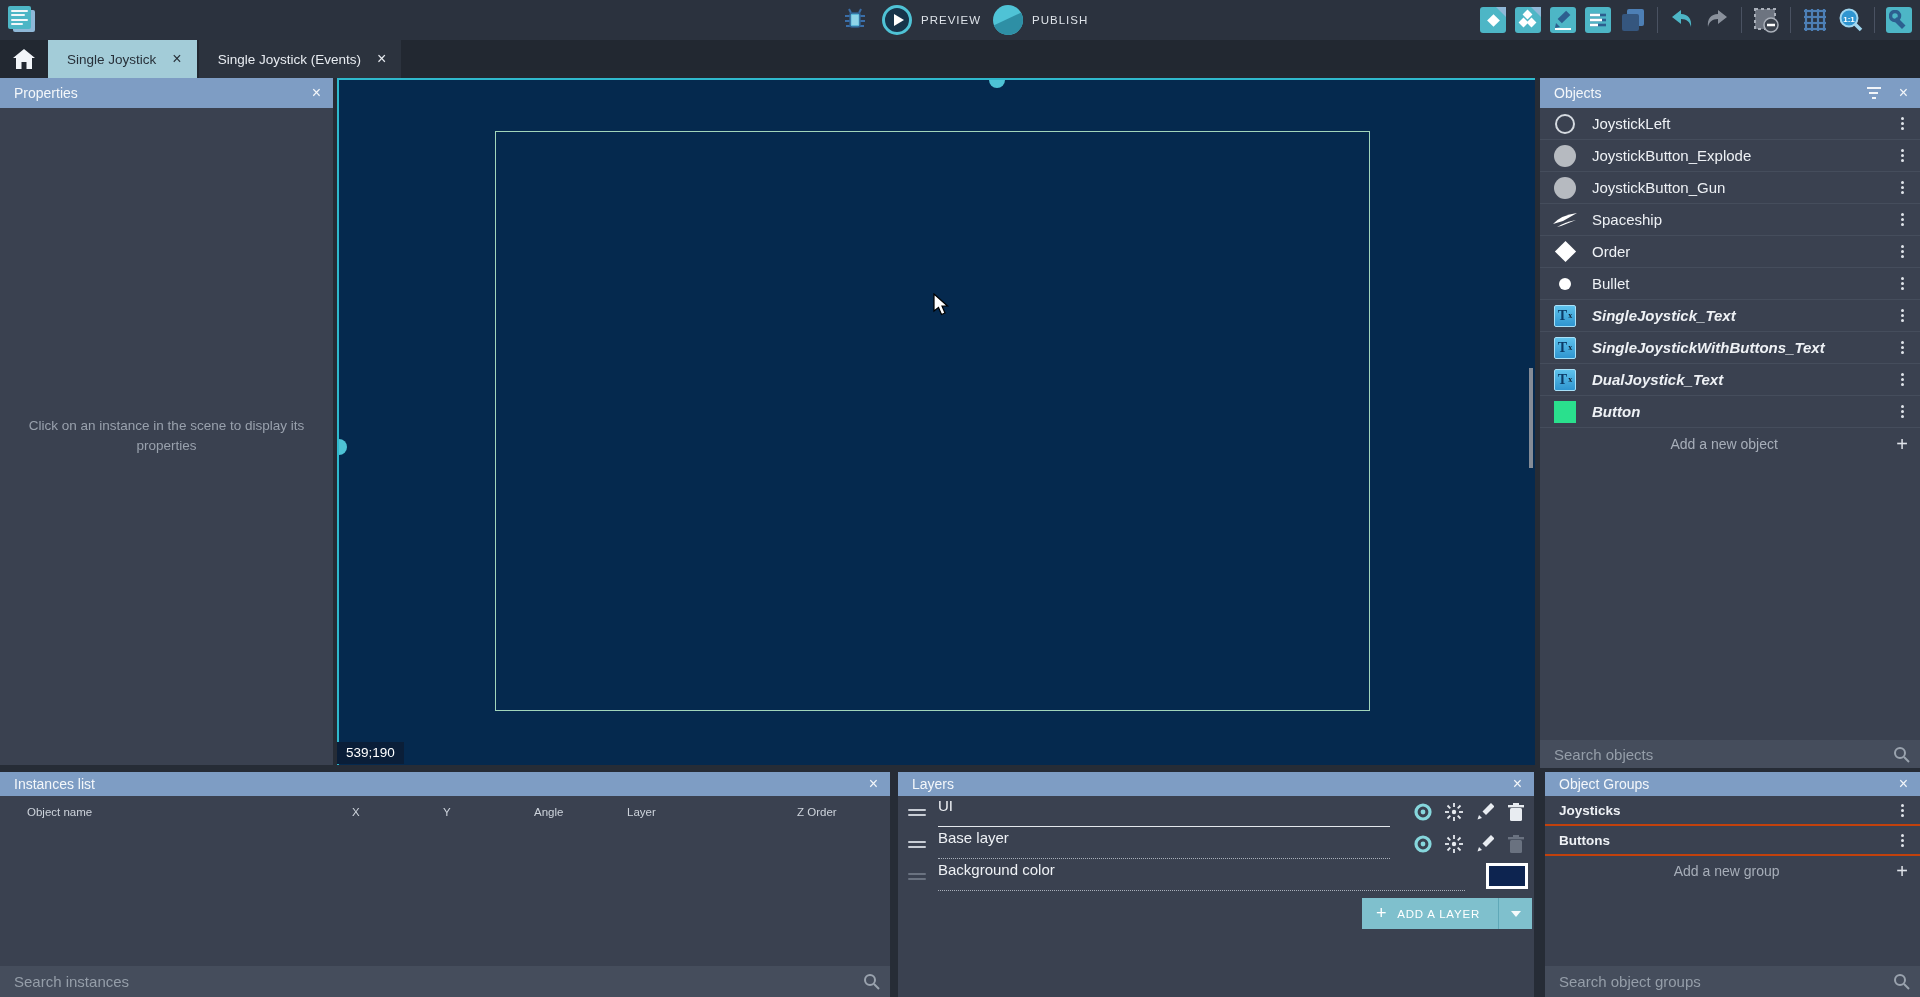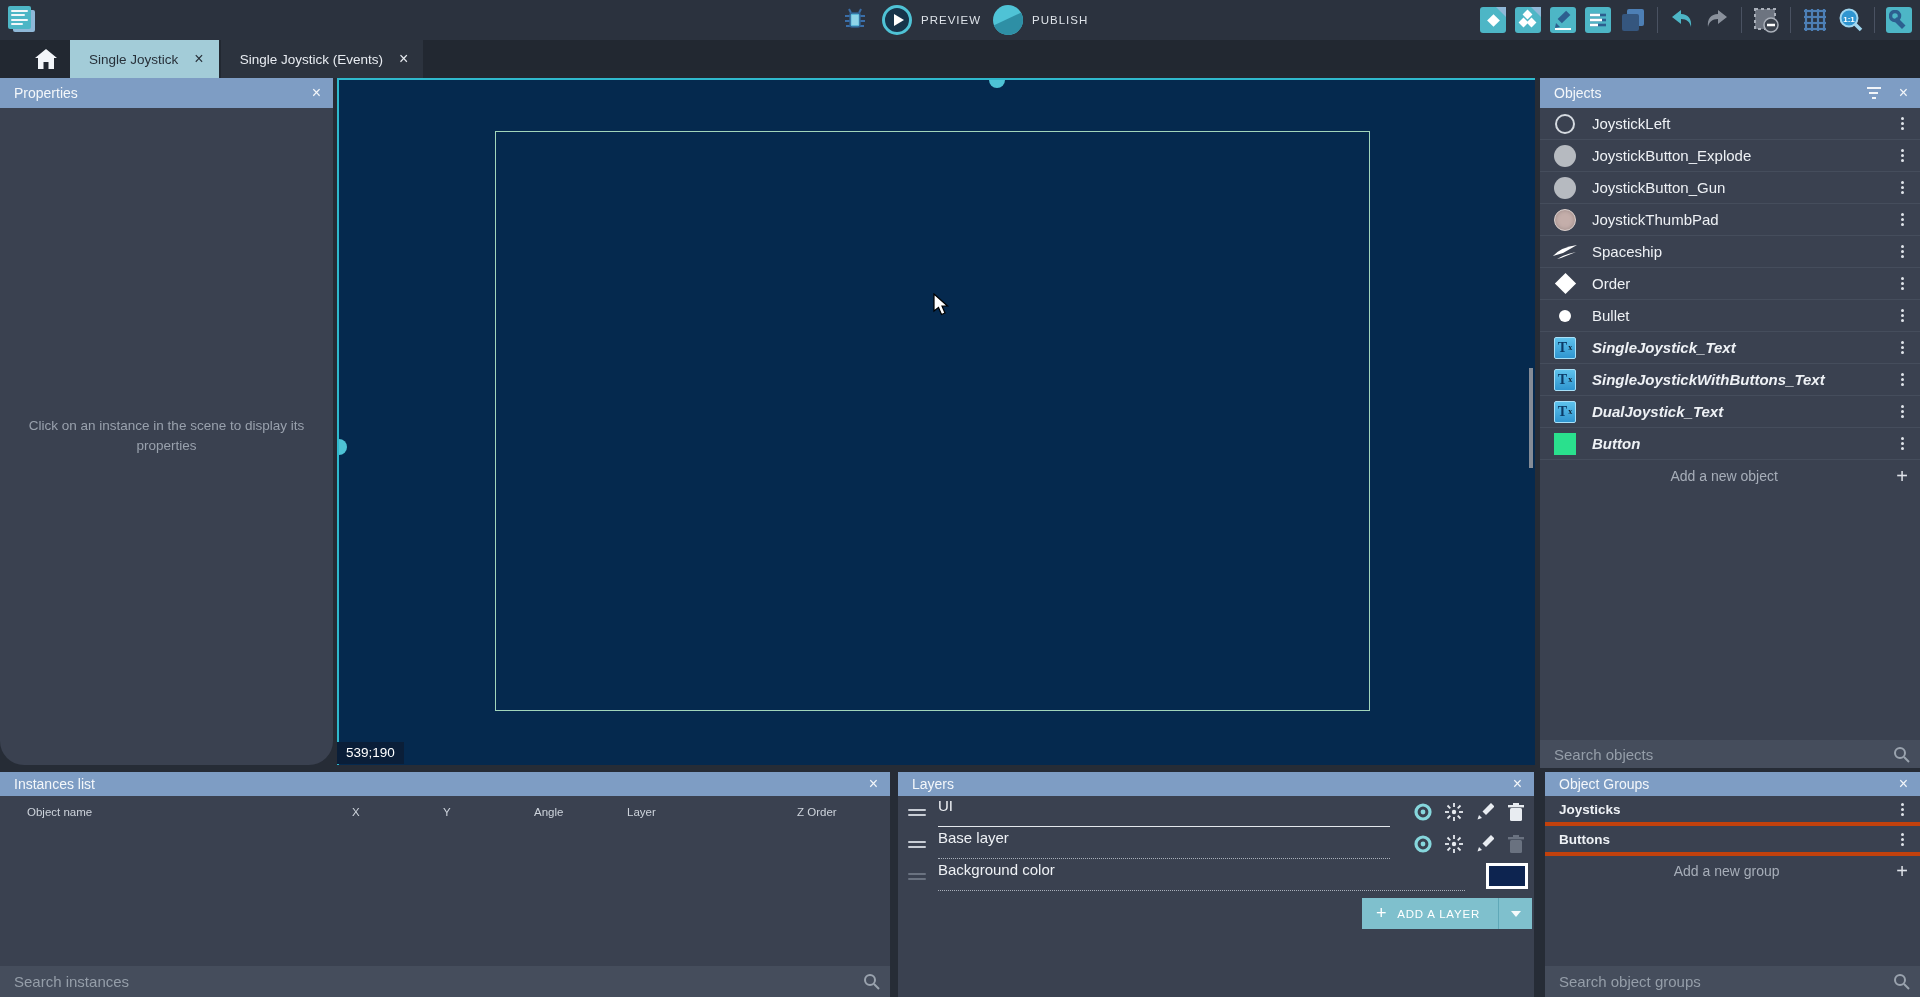--- a/index.html
+++ b/index.html
@@ -20,21 +20,21 @@
   .play-tri { width:0; height:0; border-left:10px solid #fff; border-top:6px solid transparent; border-bottom:6px solid transparent; margin-left:3px; }
   .publish-icon { width:30px; height:30px; border-radius:50%; background:#4fc3d6; position:relative; overflow:hidden; }
   .publish-icon::after { content:""; position:absolute; left:-6px; top:14px; width:44px; height:16px; background:#2e8fa5; transform:rotate(-25deg); }
 
   .toolbar-right { position:absolute; right:6px; top:0; height:40px; display:flex; align-items:center; gap:5px; }
   .tb-icon { width:30px; height:30px; display:flex; align-items:center; justify-content:center; cursor:pointer; }
   .tb-sep { width:1px; height:26px; background:#4a5262; margin:0 4px; }
   .sq-teal { width:26px; height:26px; background:#4db6c6; border-radius:3px; position:relative; display:flex; align-items:center; justify-content:center; }
 
   
-  .tabbar { position:absolute; top:40px; left:0; right:0; height:38px; background:#222831; display:flex; align-items:stretch;padding-left:22px; }
+  .tabbar { position:absolute; top:40px; left:0; right:0; height:38px; background:#222831; display:flex; align-items:stretch; }
   .home-tab { width:48px; display:flex; align-items:center; justify-content:center; cursor:pointer; }
   .tab { display:flex; align-items:center; gap:16px; padding:0 15px 0 19px; font-size:13.5px; cursor:pointer; white-space:nowrap; }
   .tab .x { font-size:16px; line-height:1; cursor:pointer; }
   .tab.active { background:#a3ccd8; color:#273039; }
   .tab.inactive { background:#2c333e; color:#e8ecf1; margin-left:2px; }
 
   
   .panel { position:absolute; background:#3a4150; }
   .panel-header { height:30px; background:#7e9dc4; color:#f4f7fa; display:flex; align-items:center; padding:0 12px 0 14px; font-size:14px; flex:none; }
   .panel-header .grow { flex:1; }
@@ -42,21 +42,21 @@
   .hdr-sm { height:24px; }
   .search-field { height:28px; background:#454d5c; display:flex; align-items:center; padding:0 10px 0 12px; flex:none; }
   .search-field input { flex:1; background:transparent; border:none; outline:none; color:#cfd5dd; font-size:15px; font-family:"Liberation Sans",sans-serif; }
   .search-field input::placeholder { color:#959ea9; opacity:1; }
   .kebab { width:16px; display:flex; flex-direction:column; align-items:center; gap:2px; cursor:pointer; }
   .kebab i { width:3px; height:3px; border-radius:50%; background:#dfe3e9; }
   .filter-icon { display:flex; flex-direction:column; align-items:center; gap:3px; margin-right:18px; cursor:pointer; }
   .filter-icon i { height:2px; background:#f2f5f9; display:block; }
 
   
-  .properties { left:0; top:78px; width:333px; height:687px;border-radius:24px; }
+  .properties { left:0; top:78px; width:333px; height:687px; }
   .props-msg { position:absolute; top:338px; left:16px; right:16px; text-align:center; color:#99a1ad; font-size:13.5px; line-height:1.45; }
 
   
   .canvas { position:absolute; left:337px; top:78px; width:1198px; height:687px; background:#05294e; }
   .canvas .edge-left { position:absolute; left:0; top:0; bottom:0; width:2px; background:#2fb9cd; }
   .canvas .edge-top { position:absolute; left:0; top:0; right:0; height:2px; background:#2fb9cd; }
   .scene-frame { position:absolute; left:158px; top:53px; width:875px; height:580px; border:1px solid #a2d5bb; }
   .knob-top { position:absolute; left:652px; top:2px; width:16px; height:8px; background:#4ec3d5; border-radius:0 0 8px 8px; cursor:pointer; }
   .knob-left { position:absolute; left:2px; top:361px; width:8px; height:16px; background:#4ec3d5; border-radius:0 8px 8px 0; cursor:pointer; }
   .v-thumb { position:absolute; left:1192px; top:290px; width:4px; height:100px; background:#848b96; cursor:pointer; }
@@ -98,21 +98,21 @@
   .lname { font-size:15px; color:#eef1f5; }
   .licon { width:24px; display:flex; align-items:center; justify-content:center; margin-left:7px; cursor:pointer; flex:none; }
   .swatch { width:42px; height:26px; background:#0d2450; border:3px solid #fff; margin-left:7px; cursor:pointer; flex:none; }
   .add-layer { position:absolute; right:2px; top:126px; height:31px; display:flex; cursor:pointer; }
   .add-layer .main { background:#7fc0cd; color:#fff; font-size:11.5px; letter-spacing:.8px; display:flex; align-items:center; gap:10px; padding:0 18px 0 14px; }
   .add-layer .main .p { font-size:18px; font-weight:normal; }
   .add-layer .arrow { width:34px; background:#7fc0cd; border-left:1px solid #5fa8b8; display:flex; align-items:center; justify-content:center; }
   .add-layer .arrow b { width:0; height:0; border-top:6px solid rgba(255,255,255,.92); border-left:5px solid transparent; border-right:5px solid transparent; }
 
   .groups { left:1545px; top:772px; width:375px; height:225px; }
-  .grp-row { height:30px; display:flex; align-items:center; padding:0 10px 0 14px; border-bottom:4px solid #c2410c; cursor:pointer; }
+  .grp-row { height:30px; display:flex; align-items:center; padding:0 10px 0 14px; border-bottom:2px solid #c2410c; cursor:pointer; }
   .grp-row .lbl { flex:1; font-size:13.5px; font-weight:bold; color:#eef1f5; }
   .grp-add { height:30px; display:flex; align-items:center; padding:0 12px; color:#a7aeb9; font-size:14px; cursor:pointer; }
   .grp-add .lbl { flex:1; text-align:center; }
   .grp-add .plus { font-size:20px; color:#dfe3e9; line-height:1; }
 </style>
 </head>
 <body>
 
 <div class="app">
 
@@ -337,31 +337,20 @@
         </span>
       <span class="obj-label">JoystickButton_Gun</span>
       <span class="kebab">
           <i></i>
           <i></i>
           <i></i>
         </span>
     </div>
     <div class="obj-row">
       <span class="obj-ic">
-          <span class="c-tex"></span>
-        </span>
-      <span class="obj-label">JoystickThumbPad</span>
-      <span class="kebab">
-          <i></i>
-          <i></i>
-          <i></i>
-        </span>
-    </div>
-    <div class="obj-row">
-      <span class="obj-ic">
         <svg width="24" height="16" viewBox="0 0 24 16">
           <path d="M0 12 Q8 3 24 1 L10 9 Z" fill="#fff"></path>
           <path d="M4 15 Q12 10 23 8 L8 14 Z" fill="#fff"></path>
         </svg>
       </span>
       <span class="obj-label">Spaceship</span>
       <span class="kebab">
           <i></i>
           <i></i>
           <i></i>

